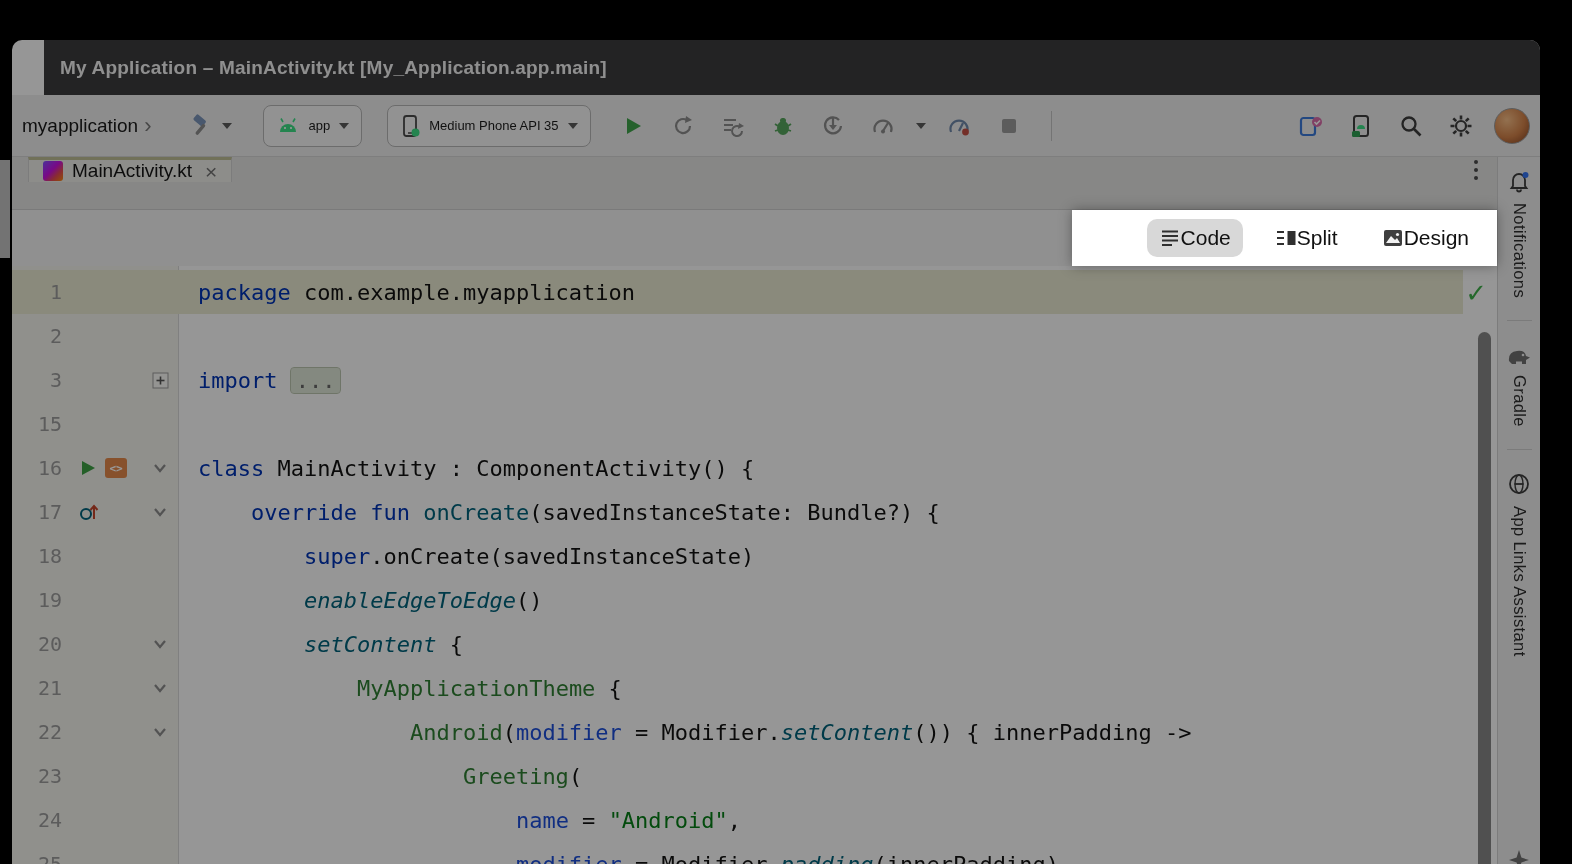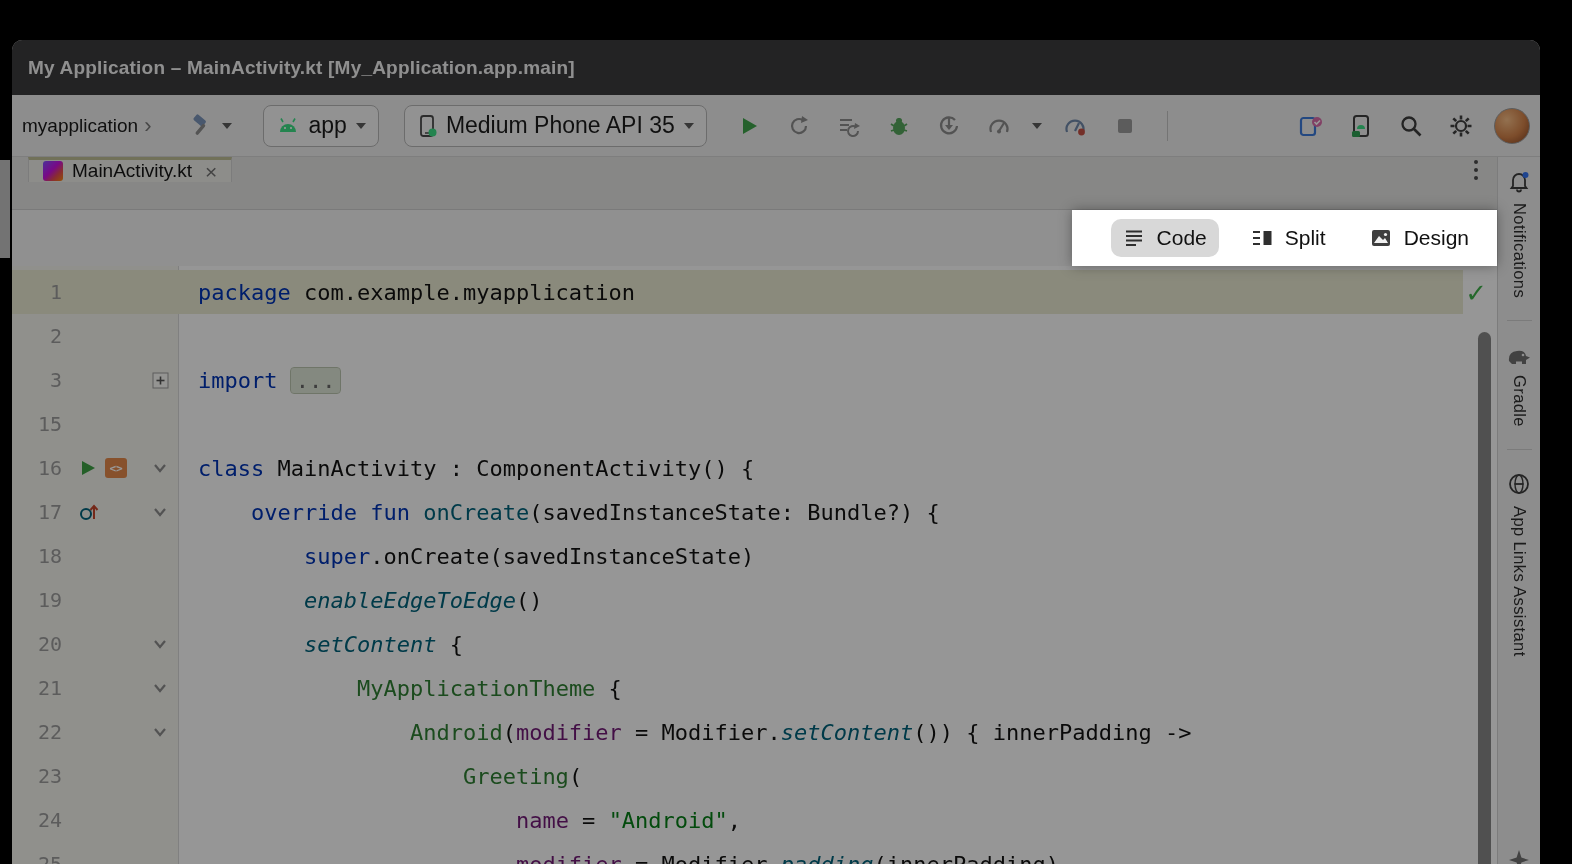--- a/index.html
+++ b/index.html
@@ -7,35 +7,35 @@
     width:1572px;height:864px;background:#000;position:relative;overflow:hidden;
     font-family:"Liberation Sans",sans-serif;-webkit-font-smoothing:antialiased;
   }
   .window{
     position:absolute;left:12px;top:40px;width:1528px;height:824px;
     border-radius:10px 10px 0 0;overflow:hidden;background:#fafafa;
   }
   
   .titlebar{
     height:55px;background:#3b3b3d;display:flex;align-items:center;
-    padding-left:16px;box-sizing:border-box;
+    padding-left:16px;box-sizing:border-box;margin-left:32px;
   }
   .titlebar .title{color:#efefef;font-size:19px;font-weight:bold;letter-spacing:.2px;}
   
   .toolbar{
     height:62px;background:#ececec;border-bottom:1px solid #d2d2d2;
     display:flex;align-items:center;padding:0 10px 0 10px;box-sizing:border-box;gap:25px;
   }
   .crumb{display:flex;align-items:center;gap:6px;font-size:19px;color:#1a1a1a;cursor:default;}
   .crumb .chev{color:#777;font-size:22px;line-height:1;}
   .tbtn{display:flex;align-items:center;gap:5px;padding:6px;border-radius:6px;}
   .caret{width:0;height:0;border-left:5px solid transparent;border-right:5px solid transparent;border-top:6px solid #5a5a5a;display:inline-block;}
   .chip{
     display:flex;align-items:center;gap:9px;height:40px;padding:0 12px;
-    border:1px solid #b4b4b4;border-radius:8px;background:#f4f4f4;font-size:23px;color:#1c1c1c;
+    border:1px solid #b4b4b4;border-radius:8px;background:#f4f4f4;font-size:13px;color:#1c1c1c;
   }
   .iconbtn{width:34px;height:34px;display:flex;align-items:center;justify-content:center;flex:none;}
   .vsep{width:1px;height:30px;background:#c2c2c2;flex:none;}
   .avatar{
     width:34px;height:34px;border-radius:50%;flex:none;
     background:radial-gradient(circle at 35% 32%,#f5bc85,#d08048 55%,#8a4a28 95%);
     border:1px solid #9a9a9a;
   }
   .tb-group{display:flex;align-items:center;gap:16px;}
   .tb-right{margin-left:auto;display:flex;align-items:center;gap:16px;}
@@ -53,40 +53,40 @@
   .kicon{width:20px;height:20px;border-radius:3px;flex:none;
     background:linear-gradient(135deg,#7f52ff 0%,#c711e1 45%,#e44857 70%,#f88909 100%);}
   .kebab{margin-left:auto;display:flex;align-items:center;}
   
   .edtoolbar{height:56px;background:#f0f0f0;position:relative;border-bottom:1px solid #dadada;}
   .spotlight{
     position:absolute;top:0;right:43px;width:425px;height:56px;background:#ffffff;z-index:60;
     display:flex;align-items:center;justify-content:flex-end;gap:20px;padding-right:16px;
     box-sizing:border-box;box-shadow:0 0 12px rgba(0,0,0,.35);
   }
-  .viewbtn{display:flex;align-items:center;gap:12px;font-size:21px;color:#111;padding:7px 12px;border-radius:10px;}
+  .viewbtn{display:flex;align-items:center;gap:0;font-size:21px;color:#111;padding:7px 12px;border-radius:10px;}
   .viewbtn.selected{background:#d8d8d8;}
   
   .editor{
     position:absolute;top:226px;left:0;right:43px;bottom:0;background:#fbfbfa;overflow:hidden;
     font-family:"DejaVu Sans Mono",monospace;font-size:22px;padding-top:4px;box-sizing:border-box;
   }
   .gutter-bg{position:absolute;left:0;top:0;bottom:0;width:166px;background:#f0f0ea;border-right:1px solid #d6d6d6;}
   .code-row{display:flex;height:44px;align-items:center;white-space:pre;position:relative;z-index:1;width:calc(100% - 34px);}
   .code-row.hl{background:#e7e7cf;}
   .lnum{width:50px;flex:none;text-align:right;color:#9a9a9a;font-size:20px;padding-right:8px;}
   .gicons{width:82px;flex:none;display:flex;align-items:center;gap:7px;padding-left:8px;box-sizing:border-box;}
   .gfold{width:28px;flex:none;display:flex;align-items:center;}
   .ltext{padding-left:18px;}
   .tok-kw{color:#0033b3;}
   .tok-pl{color:#121212;}
   .tok-fn{color:#00627a;}
   .tok-it{color:#00627a;font-style:italic;}
   .tok-cm{color:#2e7d32;}
-  .tok-nm{color:#701a75;}
+  .tok-nm{color:#1d4ed8;}
   .tok-st{color:#067d17;}
   .tok-fold{background:#dde5d6;color:#666;border-radius:3px;padding:0 5px;outline:1px solid #b9c4ae;}
   .gutter-classicon{width:22px;height:20px;border-radius:3px;background:#e2884a;color:#fff;
     font-size:11px;font-weight:bold;display:inline-flex;align-items:center;justify-content:center;
     font-family:"DejaVu Sans Mono",monospace;}
   .codecheck{position:absolute;right:10px;top:12px;color:#3fae4a;font-size:26px;font-weight:bold;z-index:2;
     font-family:"DejaVu Sans",sans-serif;}
   .scrollthumb{position:absolute;right:6px;top:66px;width:13px;height:540px;border-radius:7px;background:rgba(70,70,70,.65);z-index:2;}
   
   .stripe{

